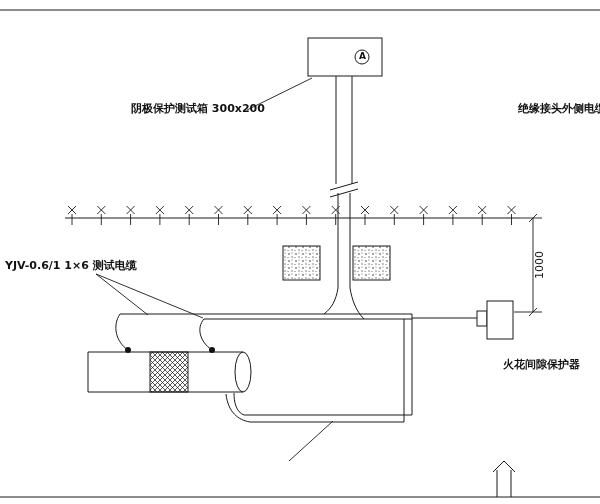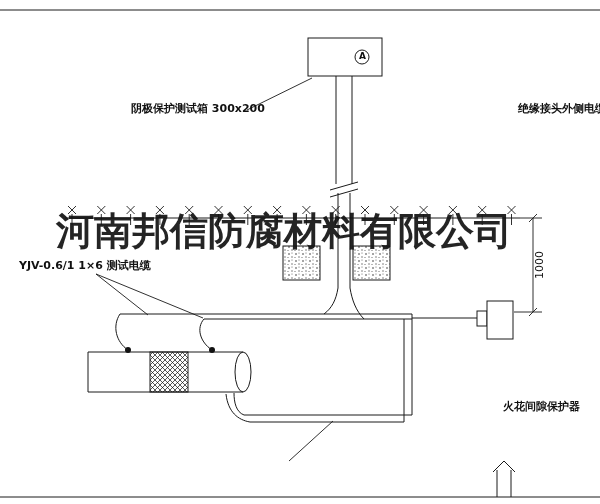--- a/index.html
+++ b/index.html
@@ -183,28 +183,27 @@
       <line x1="289" y1="461" x2="333" y2="421"></line>
     </g>
 
     <g>
       <line x1="497" y1="470" x2="497" y2="497"></line>
       <line x1="511" y1="470" x2="511" y2="497"></line>
       <path d="M493,472 L504,461 L515,472"></path>
     </g>
   </svg>
 
-  <div class="watermark">河南邦信防腐材料有限公司</div>
 
   <div class="meter">A</div>
 
   <div class="lbl" style="left:112px;top:102px;margin-left:19px;">阴极保护测试箱 300x200</div>
 
   <div class="lbl" style="left:518px;top:102px;">绝缘接头外侧电缆</div>
 
-  <div class="lbl" style="left:19px;top:259px;">YJV-0.6/1 1×6  测试电缆</div>
-
-  <div class="lbl" style="left:503px;top:358px;margin-top:42px;">火花间隙保护器</div>
+  <div class="lbl" style="left:5px;top:259px;">YJV-0.6/1 1×6  测试电缆</div>
+
+  <div class="lbl" style="left:503px;top:358px;">火花间隙保护器</div>
 
 
   <div class="dim">1000</div>
 
 </div>
 
 </body></html>

